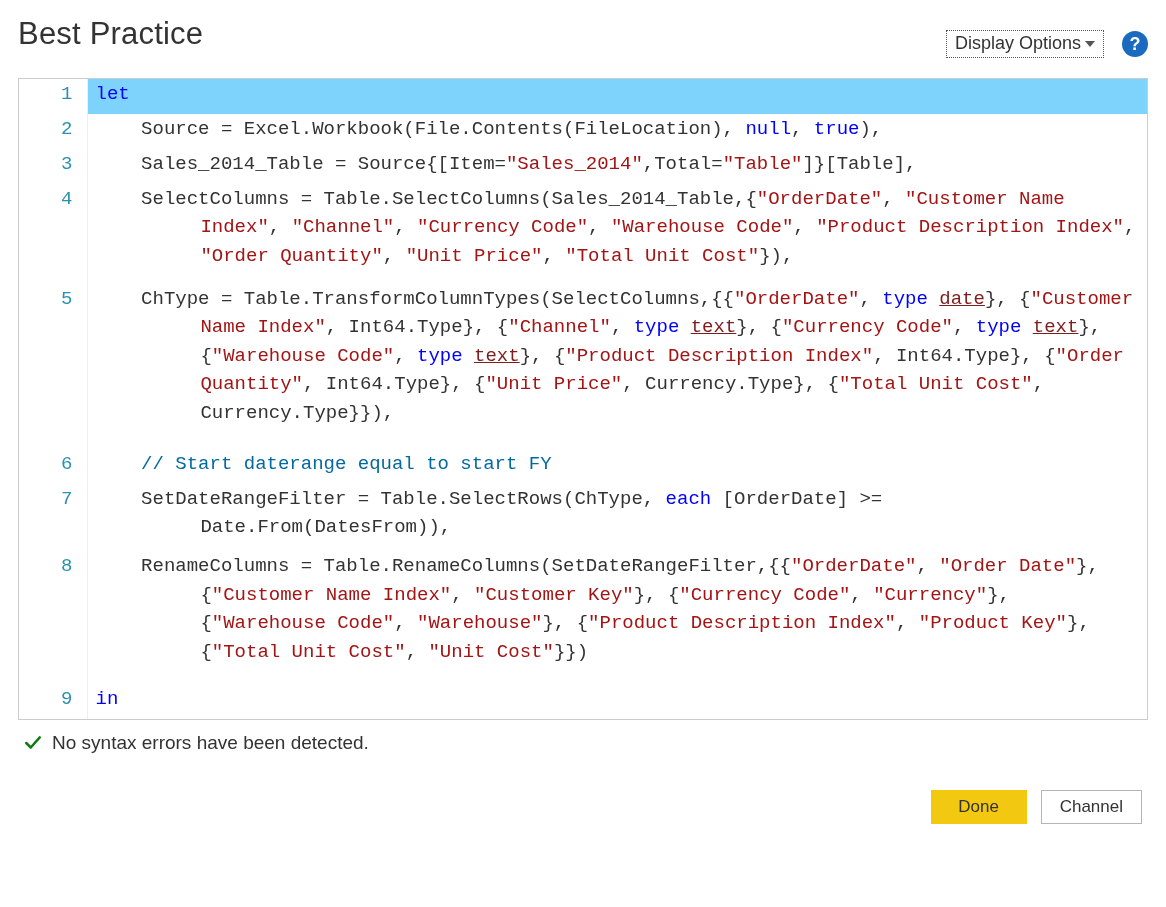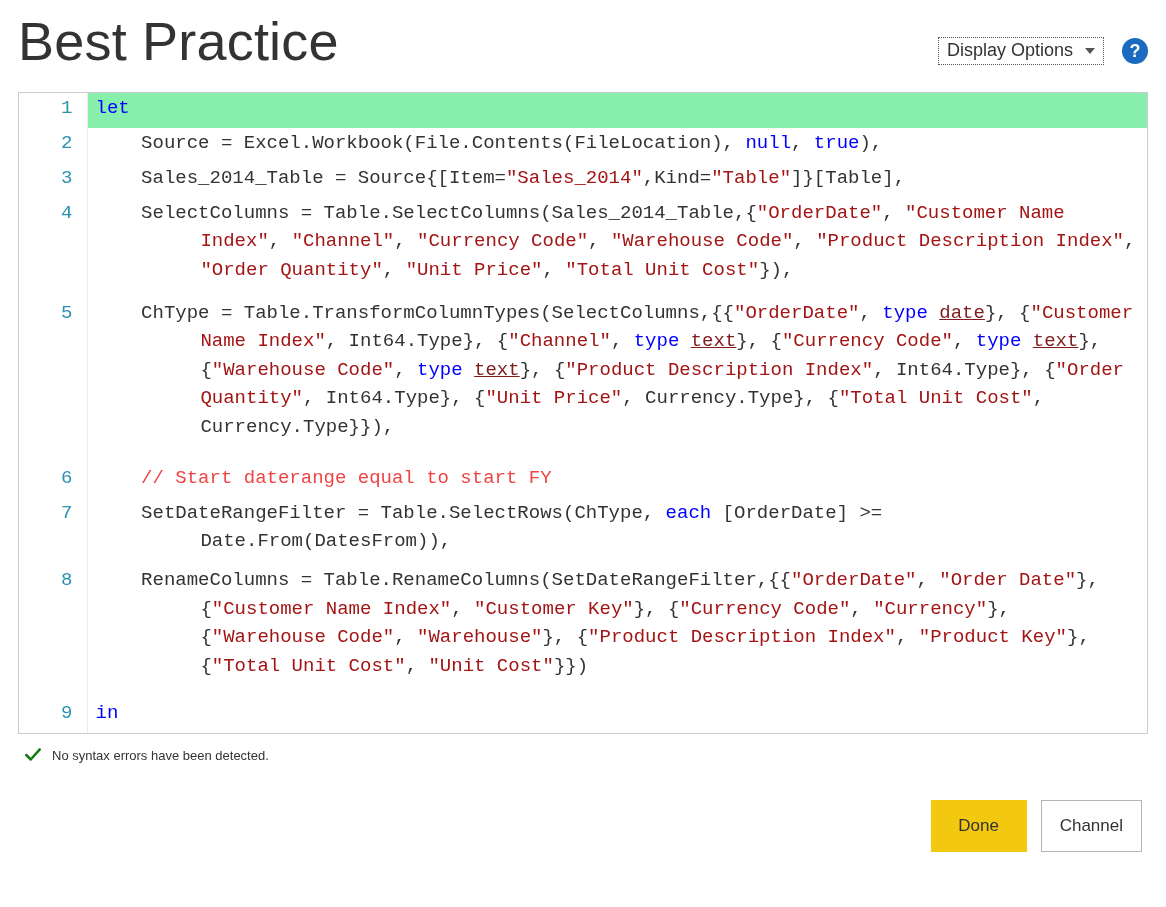--- a/index.html
+++ b/index.html
@@ -14,36 +14,35 @@
     width: 1166px;
     padding: 10px 18px 20px 18px;
   }
   .header {
     display: flex;
     align-items: center;
     justify-content: space-between;
     margin: 0 0 20px 0;
   }
   .title {
-    font-size: 54px;
+    font-size: 31px;
     font-weight: 300;
     color: #333;
     margin: 0;
     letter-spacing: 0.2px;
   }
   .header-right {
     display: flex;
     align-items: center;
     gap: 18px;
     margin-top: 20px;
   }
   .display-options {
     display: inline-flex;
     align-items: center;
-    gap: 8px;
     font-size: 18px;
     color: #333;
     border: 1px dotted #555;
     padding: 3px 8px 5px 8px;
     cursor: pointer;
     line-height: 1;
   }
   .chevron-down {
     display:inline-block;
     width:0; height:0;
@@ -91,47 +90,47 @@
     white-space: pre-wrap;
     word-break: break-word;
     font-family: Consolas, "Courier New", monospace;
     color: #333;
   }
   table.code-table {
     border-collapse: collapse;
     width: 100%;
     min-height: 640px;
   }
-  .row-1 .code-cell { background: #86efac; }
+  .row-1 .code-cell { background: #7dd3fc; }
   .kw { color: #0000ff; }
   .str { color: #a31515; }
-  .com { color: #ef4444; }
+  .com { color: #0369a1; }
   .typ { color: #7f1d1d; text-decoration: underline; }
   .status-row {
     display: flex;
     align-items: center;
     gap: 10px;
     margin: 12px 0 0 6px;
-    font-size: 13px;
+    font-size: 19px;
     color: #333;
   }
   .check-icon {
     width: 18px; height: 18px;
     display:inline-flex; align-items:center; justify-content:center;
   }
   .button-row {
     display:flex;
     justify-content:flex-end;
     gap: 14px;
     margin-top: 36px;
     margin-right: 6px;
   }
   .btn {
     min-width: 96px;
-    height: 52px;
+    height: 34px;
     padding: 0 18px;
     font-size: 17px;
     border: 1px solid #b5b5b5;
     background: #fff;
     color: #333;
     cursor: pointer;
     display: inline-flex;
     align-items: center;
     justify-content: center;
   }
@@ -162,21 +161,21 @@
           <tr class="row-1">
             <td class="gutter-cell">1</td>
             <td class="code-cell"><span class="kw">let</span></td>
           </tr>
           <tr>
             <td class="gutter-cell">2</td>
             <td class="code-cell"><span>    Source = Excel.Workbook(File.Contents(FileLocation), </span><span class="kw">null</span><span>, </span><span class="kw">true</span><span>),</span></td>
           </tr>
           <tr>
             <td class="gutter-cell">3</td>
-            <td class="code-cell"><span>    Sales_2014_Table = Source{[Item=</span><span class="str">"Sales_2014"</span><span>,Kind=</span><span class="str">"Table"</span><span>]}[Table],</span></td>
+            <td class="code-cell"><span>    Sales_2014_Table = Source{[Item=</span><span class="str">"Sales_2014"</span><span>,Total=</span><span class="str">"Table"</span><span>]}[Table],</span></td>
           </tr>
           <tr>
             <td class="gutter-cell">4</td>
             <td class="code-cell" style="padding-left: 8px; text-indent: 0px;"><div style="padding-left: 9.2ch; text-indent: -9.2ch;"><span>    SelectColumns = Table.SelectColumns(Sales_2014_Table,{</span><span class="str">"OrderDate"</span><span>, </span><span class="str">"Customer Name Index"</span><span>, </span><span class="str">"Channel"</span><span>, </span><span class="str">"Currency Code"</span><span>, </span><span class="str">"Warehouse Code"</span><span>, </span><span class="str">"Product Description Index"</span><span>, </span><span class="str">"Order Quantity"</span><span>, </span><span class="str">"Unit Price"</span><span>, </span><span class="str">"Total Unit Cost"</span><span>}),</span></div></td>
           </tr>
           <tr>
             <td class="gutter-cell">5</td>
             <td class="code-cell" style="padding-left: 8px; text-indent: 0px;"><div style="padding-left: 9.2ch; text-indent: -9.2ch;"><span>    ChType = Table.TransformColumnTypes(SelectColumns,{{</span><span class="str">"OrderDate"</span><span>, </span><span class="kw">type</span><span> </span><span class="typ">date</span><span>}, {</span><span class="str">"Customer Name Index"</span><span>, Int64.Type}, {</span><span class="str">"Channel"</span><span>, </span><span class="kw">type</span><span> </span><span class="typ">text</span><span>}, {</span><span class="str">"Currency Code"</span><span>, </span><span class="kw">type</span><span> </span><span class="typ">text</span><span>}, {</span><span class="str">"Warehouse Code"</span><span>, </span><span class="kw">type</span><span> </span><span class="typ">text</span><span>}, {</span><span class="str">"Product Description Index"</span><span>, Int64.Type}, {</span><span class="str">"Order Quantity"</span><span>, Int64.Type}, {</span><span class="str">"Unit Price"</span><span>, Currency.Type}, {</span><span class="str">"Total Unit Cost"</span><span>, Currency.Type}}),</span></div></td>
           </tr>
           <tr>

